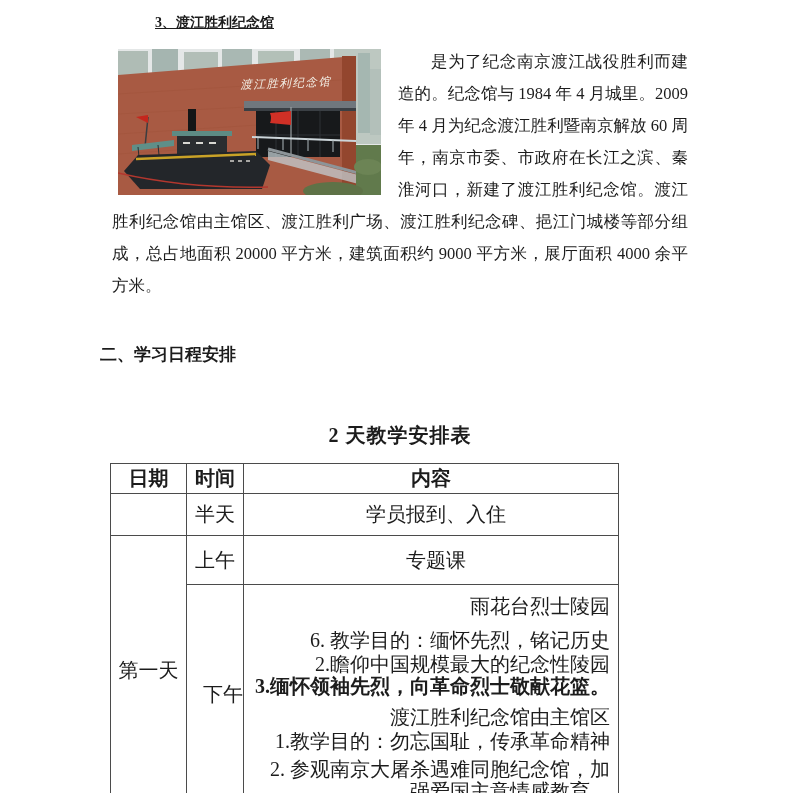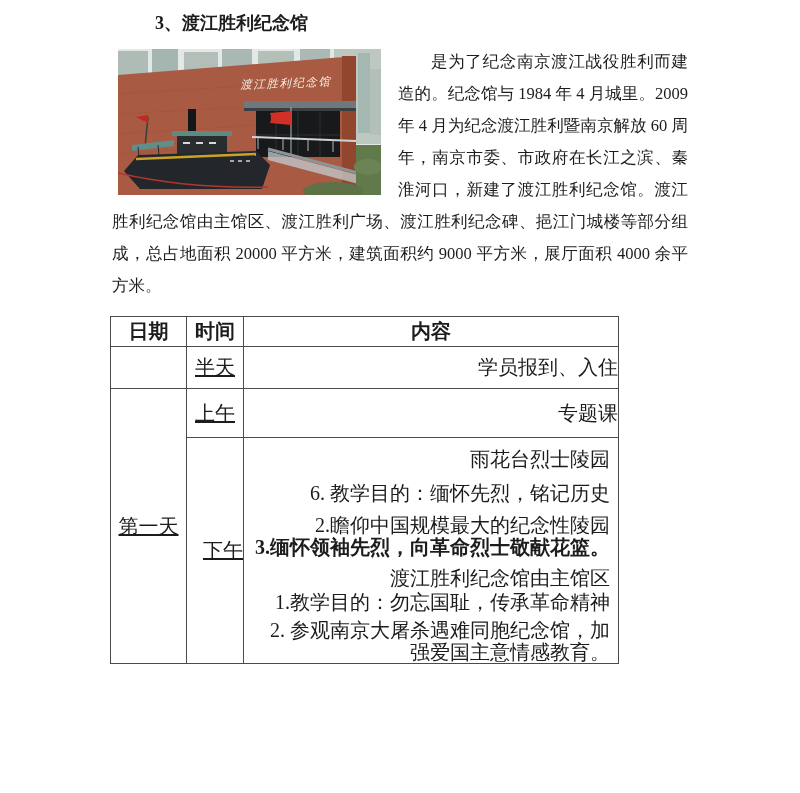--- a/index.html
+++ b/index.html
@@ -5,22 +5,23 @@
   html,body{margin:0;padding:0;background:#ffffff;}
   body{
     width:800px;height:793px;overflow:hidden;
     font-family:"Liberation Serif","DejaVu Serif",serif;
     color:#1c1c1c;
   }
   .page{position:relative;width:800px;height:793px;background:#fff;}
   .content{margin:0 100px;width:600px;padding-top:12px;}
 
   .h-sub{
-    font-weight:bold;font-size:18px;line-height:22px;
+    font-weight:bold;font-size:14px;line-height:22px;
     margin:0 0 0 55px;
+    text-decoration:underline;
   }
 
   .section-body{
     margin-top:10px;font-size:16.5px;line-height:32px;
     text-align:justify;
   }
   .photo{
     float:left;width:263px;height:146px;margin:3px 17px 6px 18px;
     display:block;
   }
@@ -43,29 +44,29 @@
   }
   table.schedule col.c1{width:76px;}
   table.schedule col.c2{width:57px;}
   table.schedule td,table.schedule th{
     border:1px solid #4b4b4b;box-sizing:border-box;
     padding:0;
   }
   table.schedule th{
     font-weight:bold;text-align:center;height:30px;vertical-align:middle;
   }
-  .cell-center{text-align:center;vertical-align:middle;text-decoration:underline;}
-  .cell-left{text-align:right;vertical-align:middle;padding-left:10px !important;}
+  .cell-center{text-align:center;vertical-align:middle;}
+  .cell-left{text-align:center;vertical-align:middle;padding-left:10px !important;}
   tr.r-arrival td{height:42px;}
   tr.r-morning td{height:49px;}
   tr.r-afternoon td{height:220px;text-align:right;}
   td.content-cell{vertical-align:top;padding:10px 8px 0 10px !important;}
   td.content-cell .line{line-height:22px;}
   td.content-cell .line.m1{margin-top:12px;}
-  td.content-cell .line.m2{margin-top:10px;}
+  td.content-cell .line.m2{margin-top:2px;}
   td.content-cell .line.m3{font-weight:bold;}
   td.content-cell .line.m4{margin-top:9px;}
   td.content-cell .line.m5{margin-top:2px;}
   td.content-cell .line.m6{margin-top:6px;}
 </style>
 </head>
 <body>
 
 <div class="page">
   <div class="content">
@@ -157,21 +158,23 @@
         <g>
           <rect x="238" y="96" width="25" height="50" fill="#617a4c"></rect>
           <ellipse cx="215" cy="142" rx="30" ry="9" fill="#5e7247"></ellipse>
           <ellipse cx="250" cy="118" rx="14" ry="8" fill="#6c8455"></ellipse>
         </g>
       </svg>
 
       <p class="para">是为了纪念南京渡江战役胜利而建造的。纪念馆与 1984 年 4 月城里。2009 年 4 月为纪念渡江胜利暨南京解放 60 周年，南京市委、市政府在长江之滨、秦淮河口，新建了渡江胜利纪念馆。渡江胜利纪念馆由主馆区、渡江胜利广场、渡江胜利纪念碑、挹江门城楼等部分组成，总占地面积 20000 平方米，建筑面积约 9000 平方米，展厅面积 4000 余平方米。</p>
     </div>
 
-
+    <div class="h-main">二、学习日程安排</div>
+
+    <div class="table-title">2 天教学安排表</div>
 
     <table class="schedule">
       <colgroup>
           <col class="c1">
           <col class="c2">
           <col class="c3">
         </colgroup>
       <tbody>
           <tr>
         <th>日期</th>

